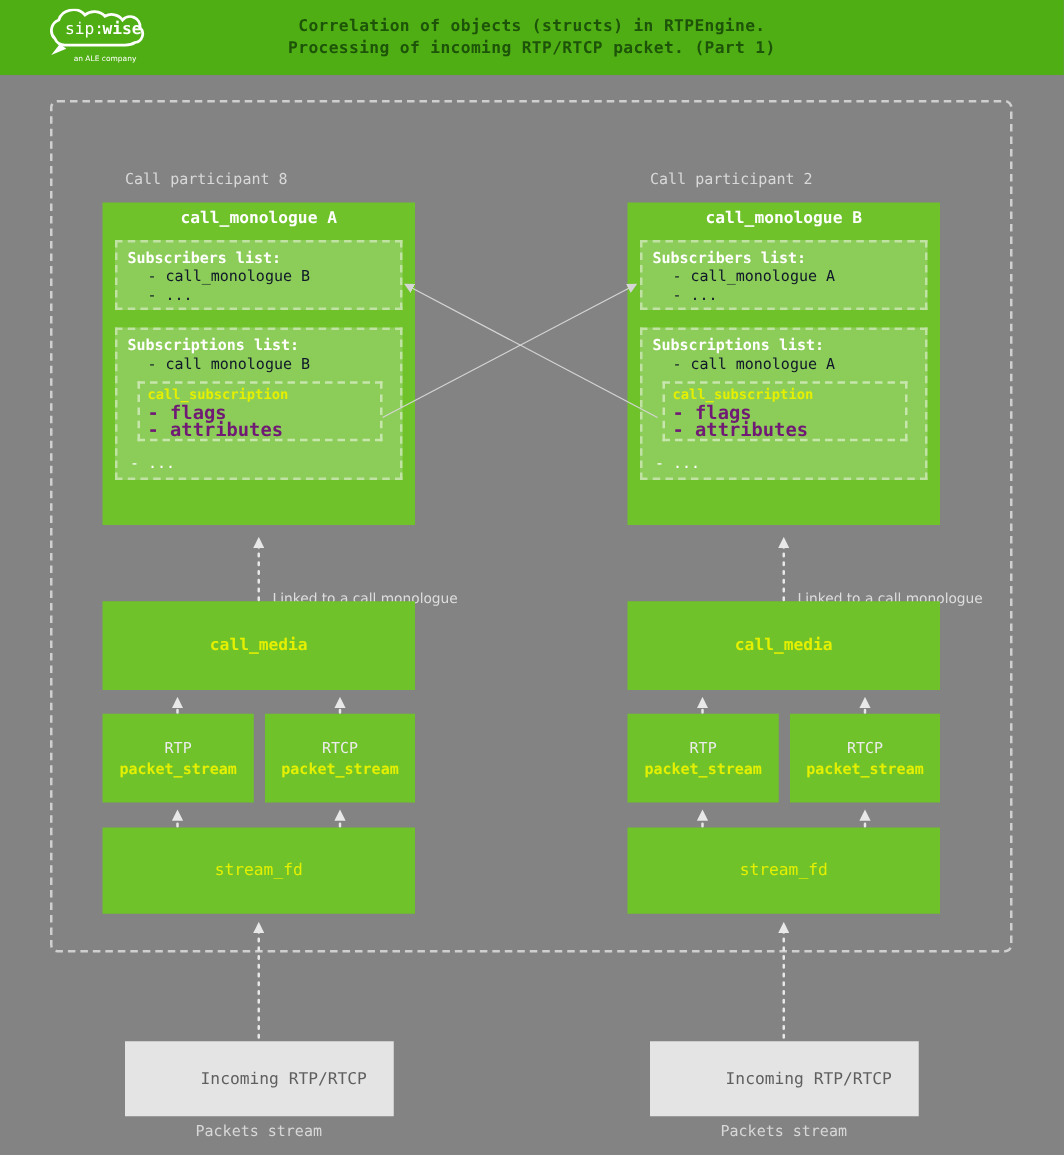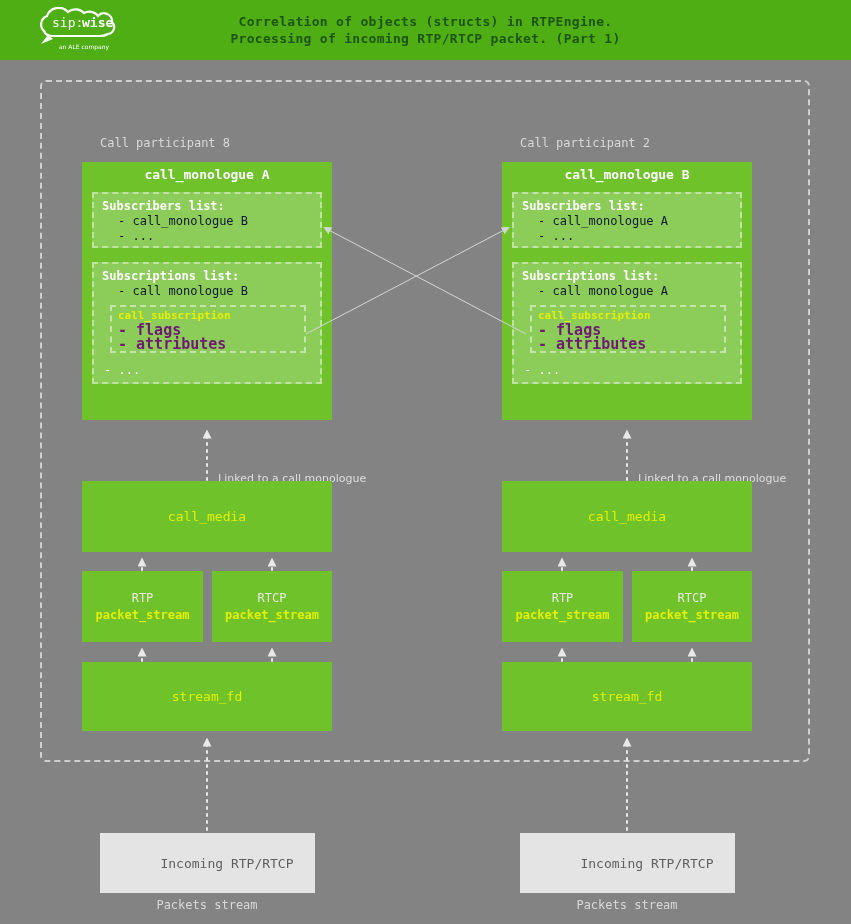--- a/index.html
+++ b/index.html
@@ -41,21 +41,21 @@
   .call-subscription .cs-title { font-size:11px; font-weight:bold; color:#e4f000; line-height:14px; white-space:nowrap; }
   .call-subscription .cs-item  { font-size:15px; color:#701a75; line-height:14px; white-space:nowrap;font-weight:bold; }
   .more-item { margin:10px 0 0 2px; font-size:12px; color:#ffffff; line-height:14px; }
   .truncated-box { margin:10px 6px 0 8px; height:40px; border:2px dashed rgba(255,255,255,0.5); }
 
   .linked-label { position:absolute; left:136px; top:318px; font-family:"DejaVu Sans", "Liberation Sans", sans-serif;
             font-size:11px; color:#dedede; white-space:nowrap;margin-top:24px; }
 
   .call-media { position:absolute; left:0; top:351px; width:250px; height:71px; background:#6fc22a;
             display:flex; align-items:center; justify-content:center; }
-  .call-media .cm-label { font-size:13px; font-weight:normal; color:#e4f000; }
+  .call-media .cm-label { font-size:13px; font-weight:bold; color:#e4f000; }
 
   .packet-stream { position:absolute; top:441px; height:71px; background:#6fc22a;
             display:flex; flex-direction:column; align-items:center; justify-content:center; gap:3px; }
   .packet-stream.ps-left  { left:0;     width:121px; }
   .packet-stream.ps-right { left:130px; width:120px; }
   .packet-stream .proto { font-size:12px; color:#ececec; }
   .packet-stream .ps-label { font-size:12px; font-weight:bold; color:#e4f000; }
 
   .stream-fd { position:absolute; left:0; top:532px; width:250px; height:69px; background:#6fc22a;
             display:flex; align-items:center; justify-content:center; }

